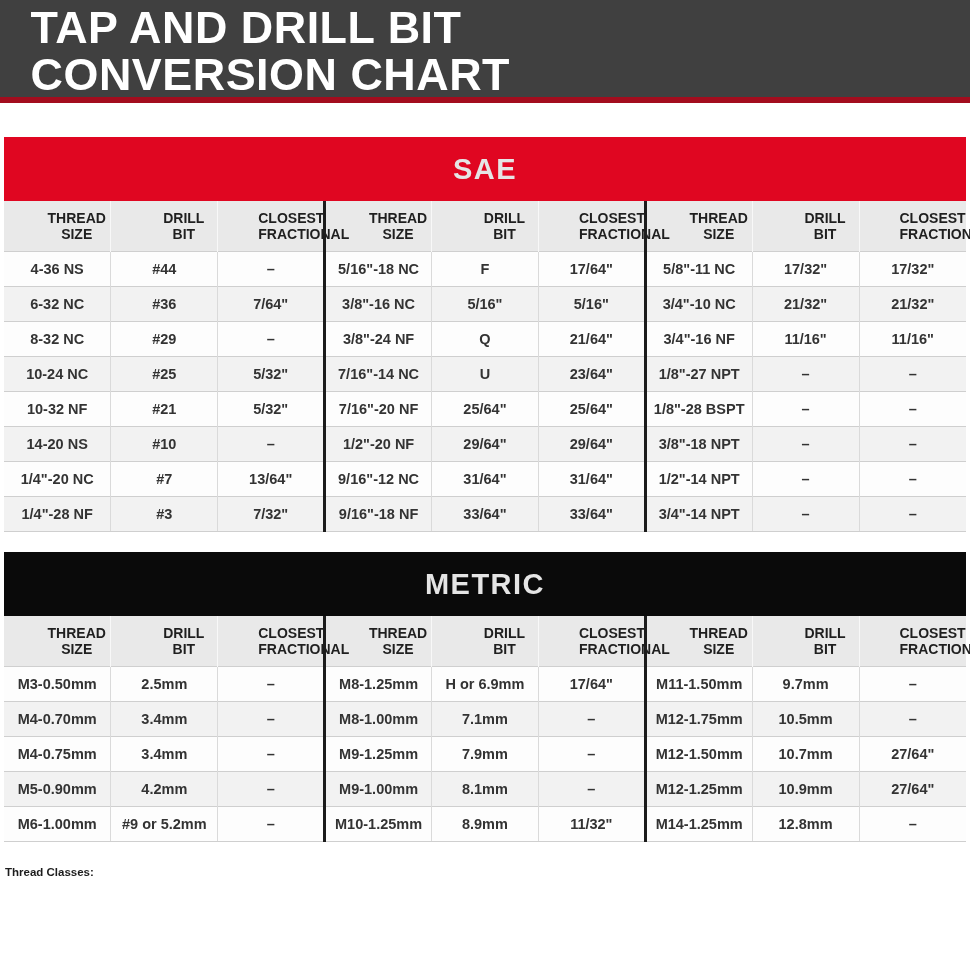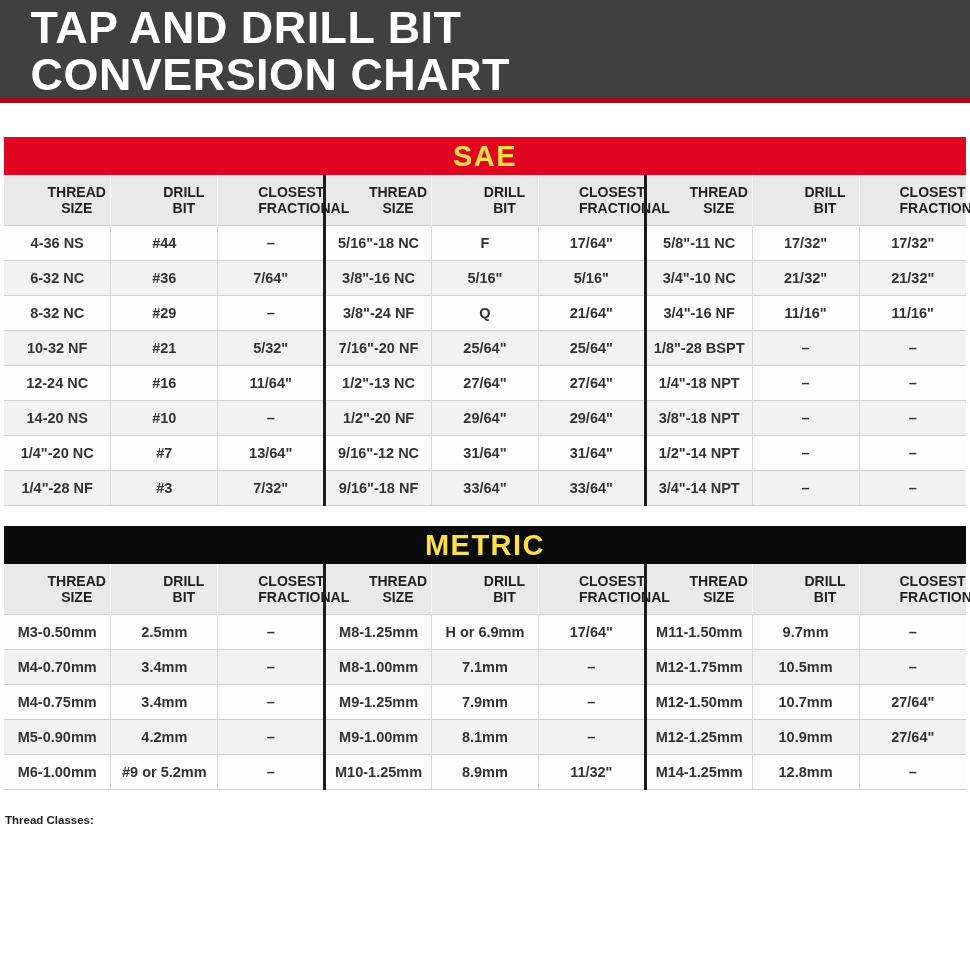--- a/index.html
+++ b/index.html
@@ -15,22 +15,22 @@
   .banner .title {
     padding:4px 0 0 30px; color:#ffffff; font-weight:bold;
     font-size:44px; line-height:47px; letter-spacing:0.5px;
     transform:scaleX(1.02); transform-origin:left top;
   }
   
   .section { margin:0 4px; }
   .section.sae { margin-top:34px; }
   .section.metric { margin-top:20px; }
   .bar {
-    height:38px; display:flex; align-items:center; justify-content:center;
-    color:#fde047; font-size:29px; font-weight:bold; letter-spacing:1.5px;
+    height:64px; display:flex; align-items:center; justify-content:center;
+    color:#e5e5e5; font-size:29px; font-weight:bold; letter-spacing:1.5px;
   }
   .bar.red { background:#E00621; }
   .bar.black { background:#0A0A0A; }
   
   table { width:100%; border-collapse:collapse; table-layout:fixed; }
   th {
     background:#E9E9E9; height:48px; font-size:14px; font-weight:bold;
     color:#1f1f1f; white-space:pre-line; line-height:16px;
     border-left:1px solid #f8f8f8; text-align:center;padding-left:40px;
   }
@@ -110,42 +110,42 @@
           <td>#29</td>
           <td>–</td>
           <td class="grp">3/8"-24 NF</td>
           <td>Q</td>
           <td>21/64"</td>
           <td class="grp">3/4"-16 NF</td>
           <td>11/16"</td>
           <td>11/16"</td>
         </tr>
         <tr>
+          <td>10-24 NC</td>
+          <td>#25</td>
+          <td>5/32"</td>
+          <td class="grp">7/16"-14 NC</td>
+          <td>U</td>
+          <td>23/64"</td>
+          <td class="grp">1/8"-27 NPT</td>
+          <td>–</td>
+          <td>–</td>
+        </tr>
+        <tr>
           <td>10-32 NF</td>
           <td>#21</td>
           <td>5/32"</td>
           <td class="grp">7/16"-20 NF</td>
           <td>25/64"</td>
           <td>25/64"</td>
           <td class="grp">1/8"-28 BSPT</td>
           <td>–</td>
           <td>–</td>
         </tr>
         <tr>
-          <td>12-24 NC</td>
-          <td>#16</td>
-          <td>11/64"</td>
-          <td class="grp">1/2"-13 NC</td>
-          <td>27/64"</td>
-          <td>27/64"</td>
-          <td class="grp">1/4"-18 NPT</td>
-          <td>–</td>
-          <td>–</td>
-        </tr>
-        <tr>
           <td>14-20 NS</td>
           <td>#10</td>
           <td>–</td>
           <td class="grp">1/2"-20 NF</td>
           <td>29/64"</td>
           <td>29/64"</td>
           <td class="grp">3/8"-18 NPT</td>
           <td>–</td>
           <td>–</td>
         </tr>

